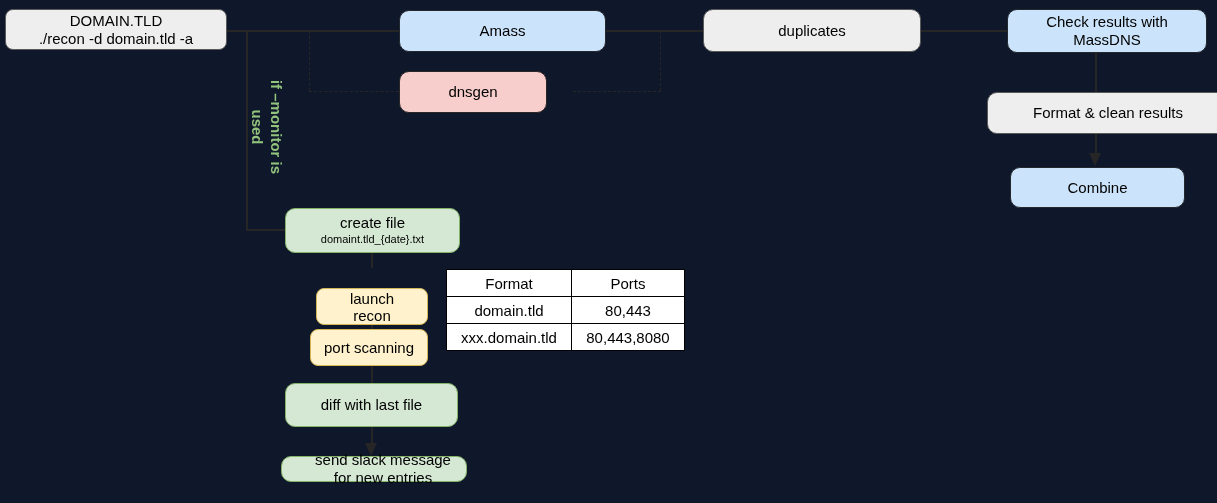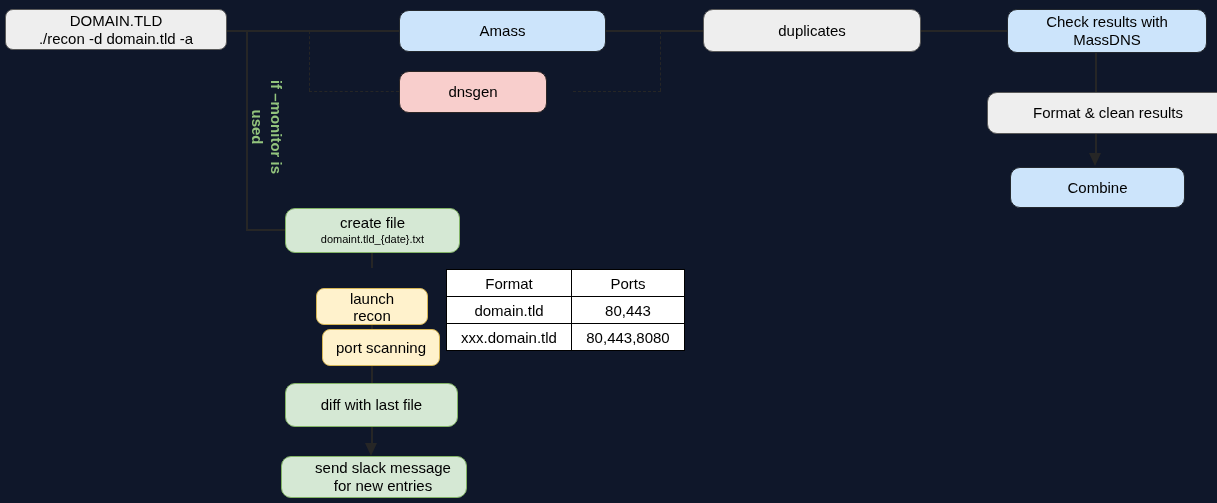--- a/index.html
+++ b/index.html
@@ -100,29 +100,29 @@
   <div class="node green" style="left:285px;top:208px;width:175px;height:45px;">
     <div>create file</div>
     <div class="sub">domaint.tld_{date}.txt</div>
   </div>
 
   <div class="node yellow" style="left:316px;top:267px;width:112px;height:37px;border-radius:8px;line-height:17px;margin-top:21px;">
     <div>launch</div>
     <div>recon</div>
   </div>
 
-  <div class="node yellow" style="left:310px;top:329px;width:118px;height:37px;border-radius:8px;margin-left:12px;">
+  <div class="node yellow" style="left:310px;top:329px;width:118px;height:37px;border-radius:8px;">
     <div>port scanning</div>
   </div>
 
   <div class="node green" style="left:285px;top:383px;width:173px;height:44px;">
     <div>diff with last file</div>
   </div>
 
-  <div class="node green" style="left:281px;top:456px;width:186px;height:42px;padding-left:18px;">
+  <div class="node green" style="left:281px;top:456px;width:186px;height:26px;padding-left:18px;">
     <div>send slack message</div>
     <div>for new entries</div>
   </div>
 
   <div class="annotation">if –monitor is used</div>
 
   <table class="data">
     <thead>
       <tr>
         <th>Format</th>

